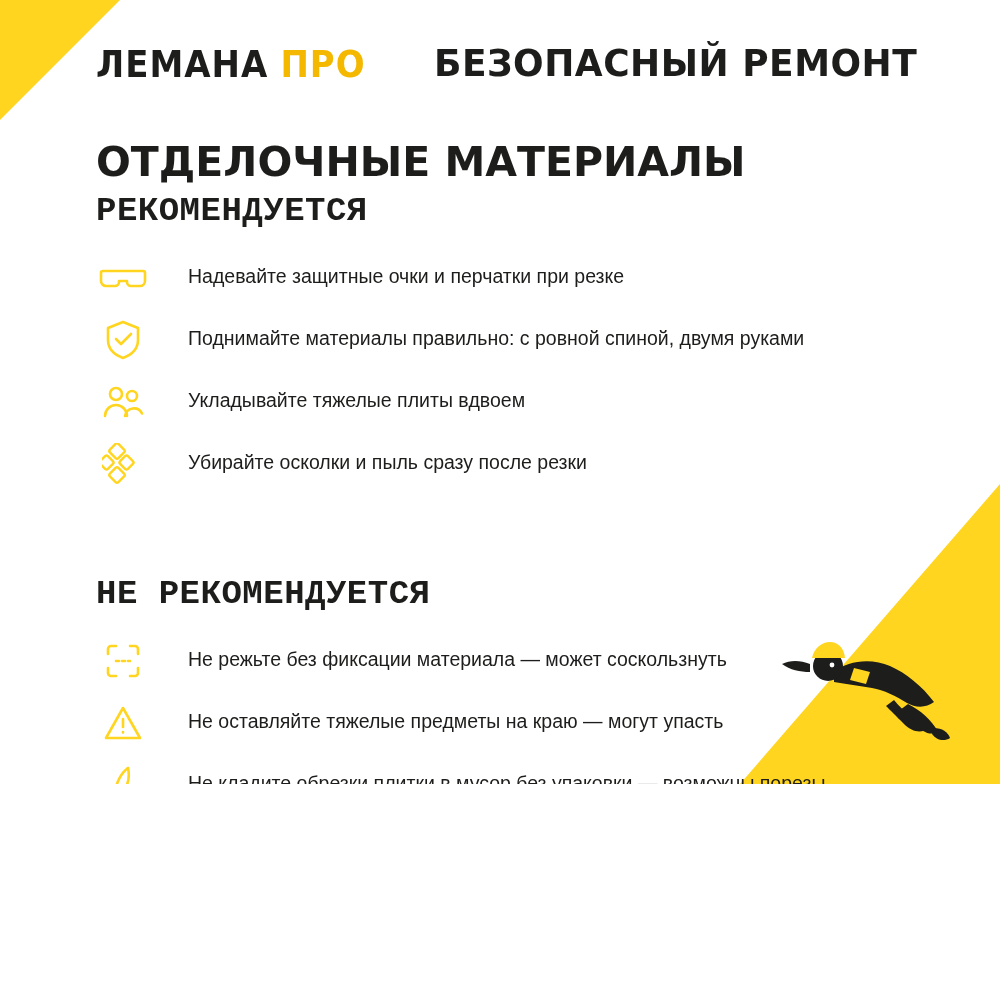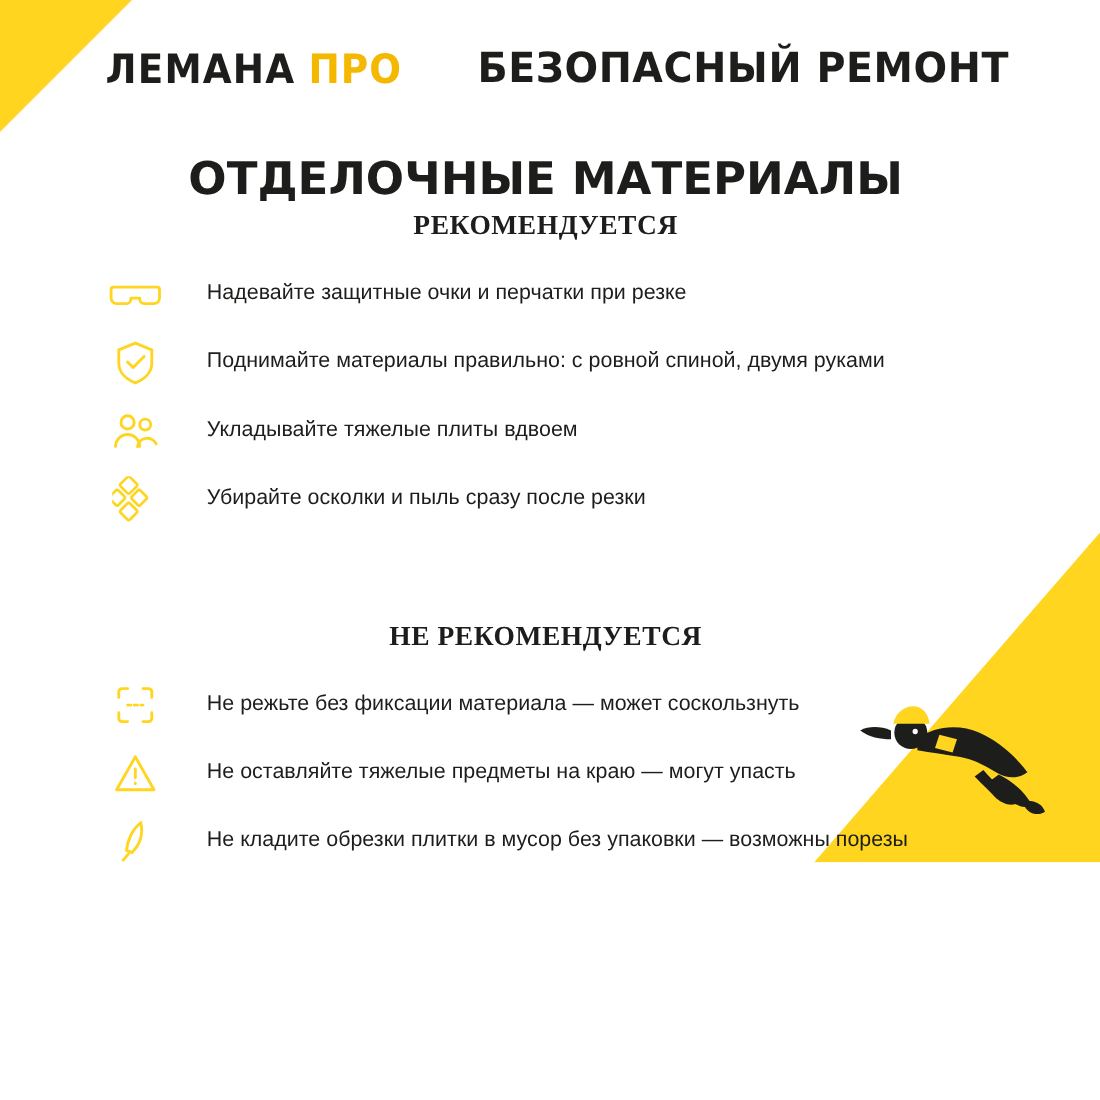--- a/index.html
+++ b/index.html
@@ -12,21 +12,20 @@
     background: #ffffff;
     font-family: "Liberation Sans", sans-serif;
     overflow: hidden;
   }
   .poster {
     position: relative;
     width: 1000px;
     height: 784px;
     background: #ffffff;
     overflow: hidden;
-    text-align: center;
   }
 
   
   .corner-tl {
     position: absolute;
     top: 0;
     left: 0;
     width: 120px;
     height: 120px;
     background: #ffd520;
@@ -104,25 +103,25 @@
     margin: 0 0 6px 0;
     line-height: 1.15;
   }
   .subtitle {
     font-size: 19px;
     color: #6b6b6b;
     margin: 0 0 46px 0;
     font-family: "Liberation Sans", sans-serif;
   }
   .section-heading {
-    font-size: 25px;
+    font-size: 34px;
     font-weight: bold;
     color: #1d1d1b;
     letter-spacing: 0.5px;
-    font-family: Liberation Serif, serif;
+    font-family: Liberation Mono, monospace;
     margin: 0 0 32px 0;
   }
   .section-heading.second {
     margin-top: 91px;
   }
   .item {
     display: flex;
     align-items: flex-start;
     margin-bottom: 26px;
   }

